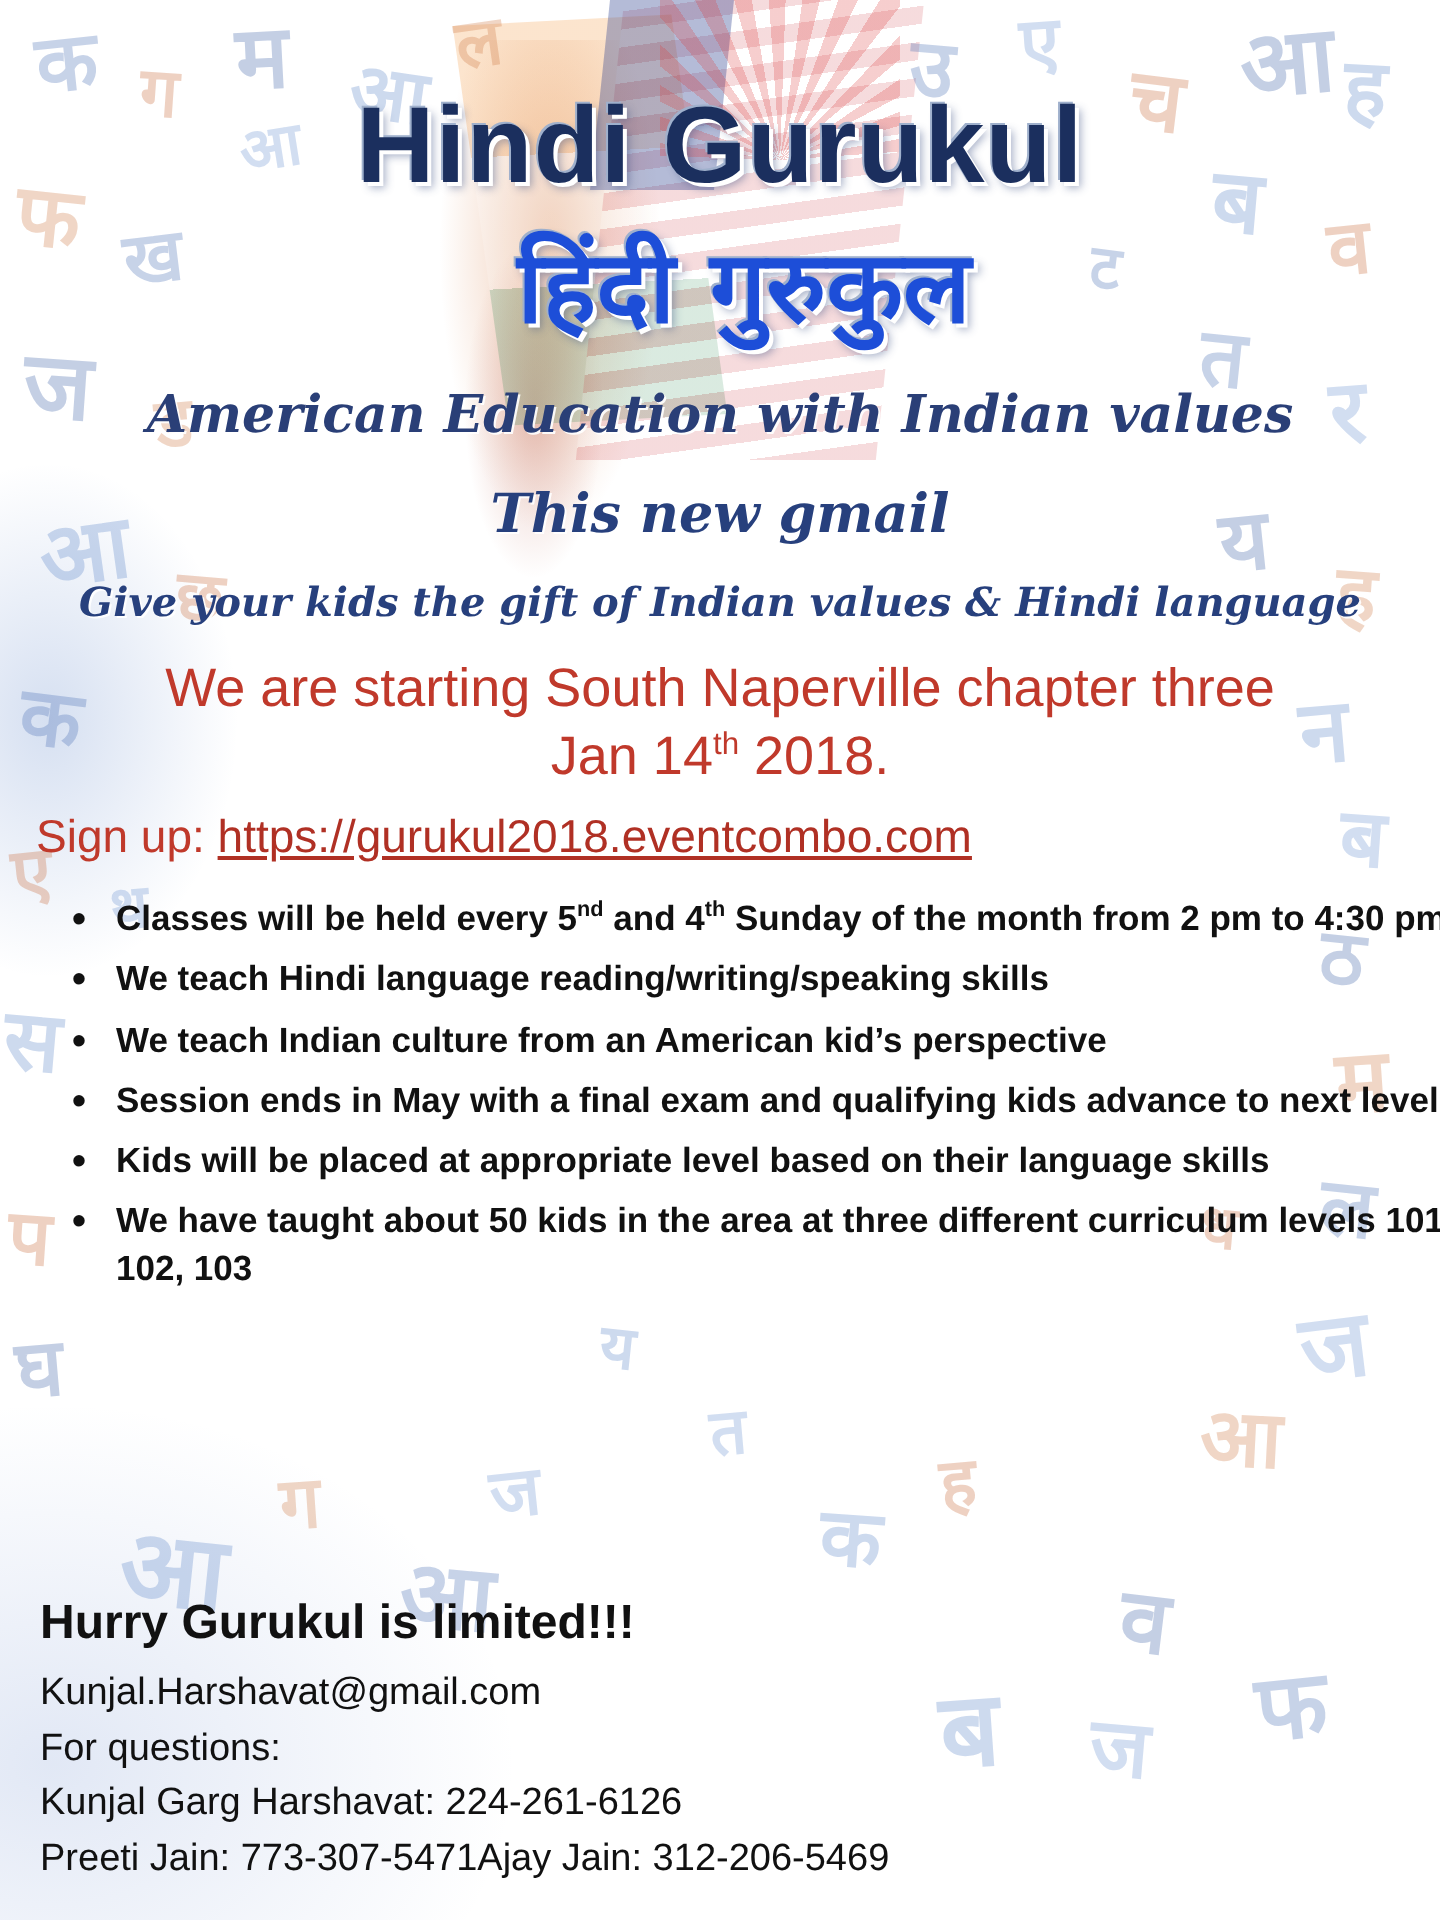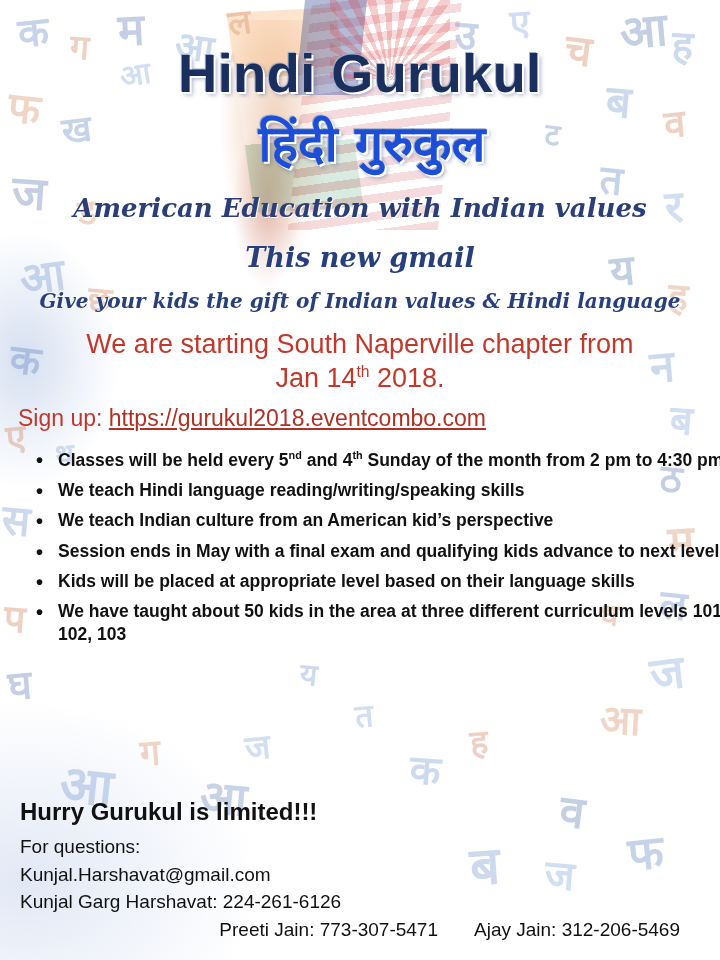--- a/index.html
+++ b/index.html
@@ -236,23 +236,22 @@
     top: 833px;
     left: 20px;
     width: 680px;
     font-family: "Liberation Sans", sans-serif;
     font-size: 19px;
     color: #111111;
     line-height: 1.45;
   }
   .contact .row-split {
     display: flex;
-    justify-content: flex-end;
+    justify-content: flex-start;
     width: 660px;
-    gap: 36px;
   }
 </style>
 </head>
 <body>
 
 <div id="flyer">
 
   <div class="bg-layer">
     <div class="wash wash-dancer"></div>
     <div class="wash wash-dancer2"></div>
@@ -318,21 +317,21 @@
 
   <div class="content">
 
     <div class="title-en">Hindi Gurukul</div>
     <div class="title-hi">हिंदी  गुरुकुल</div>
     <div class="tagline">American Education with Indian values</div>
     <div class="subline-1">This new gmail</div>
     <div class="subline-2">Give your kids the gift of Indian values &amp; Hindi language</div>
 
     <div class="announce">
-      <span>We are starting South Naperville  chapter from</span><br>
+      <span>We are starting South Naperville  chapter three</span><br>
       <span>Jan 14</span><sup>th</sup><span> 2018.</span>
     </div>
 
     <div class="signup">
       <span>Sign up: </span><a href="#">https://gurukul2018.eventcombo.com</a>
     </div>
 
     <ul class="bullets">
       <li>
         <span>Classes will be held every 5</span><sup>nd</sup><span> and 4</span><sup>th</sup><span> Sunday of the month from 2 pm to 4:30 pm</span>
@@ -340,22 +339,22 @@
       <li>We teach Hindi language reading/writing/speaking skills</li>
       <li>We teach Indian culture from an American kid’s perspective</li>
       <li>Session ends in May with a final exam and qualifying kids advance to next level</li>
       <li>Kids will be placed at appropriate level based on their language skills</li>
       <li>We have taught about 50 kids in the area at three different curriculum levels 101, 102, 103</li>
     </ul>
 
     <div class="hurry">Hurry Gurukul is limited!!!</div>
 
     <div class="contact">
+      <div>Kunjal.Harshavat@gmail.com</div>
       <div>For questions:</div>
-      <div>Kunjal.Harshavat@gmail.com</div>
       <div>Kunjal Garg Harshavat: 224-261-6126</div>
       <div class="row-split">
         <span>Preeti Jain: 773-307-5471</span>
         <span>Ajay Jain: 312-206-5469</span>
       </div>
     </div>
 
   </div>
 </div>
 

